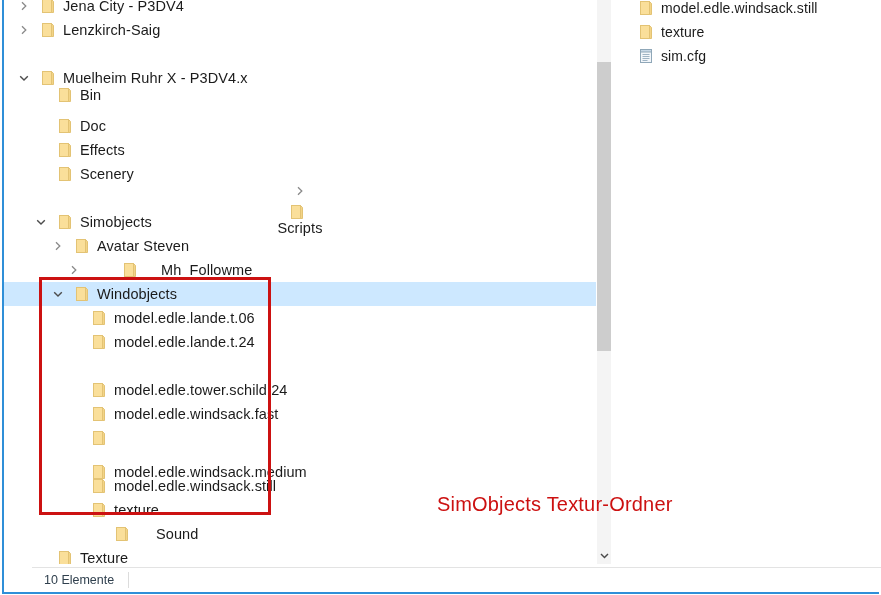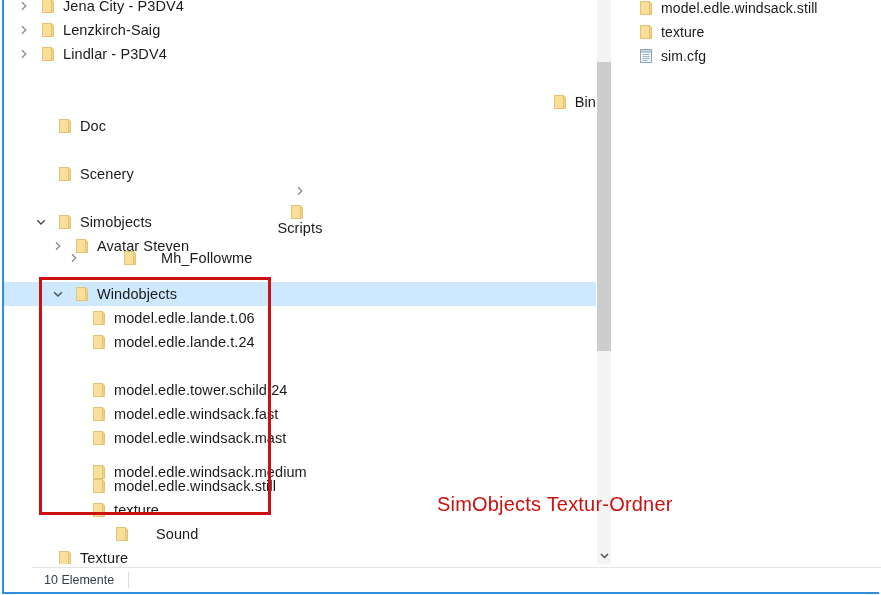--- a/index.html
+++ b/index.html
@@ -79,53 +79,63 @@
             <path d="M3 1.2 L6.8 5 L3 8.8" fill="none" stroke="#8a8a8a" stroke-width="1.3"></path>
           </svg>
         </div>
         <div style="width: 8px; flex: 0 0 8px;"></div>
         <div class="fld"><svg width="16" height="16" viewBox="0 0 16 16">
             <rect x="2.5" y="1.5" width="9" height="13" fill="#fadf9a" stroke="#e3c374" stroke-width="1"></rect>
             <path d="M11.5 1.5 L13.5 3.5 L13.5 14.5 L11.5 14.5 Z" fill="#f3d487" stroke="#e3c374" stroke-width="1"></path>
           </svg></div>
         <span class="label">Lenzkirch-Saig</span>
       </div>
-      <div class="row" style="top: 42px;">
+      <div class="row" style="top: 66px;">
         <div style="width: 12px; flex: 0 0 auto;"></div>
         <div class="chev">
           <svg width="10" height="10" viewBox="0 0 10 10">
-            <path d="M3 1.2 L6.8 5 L3 8.8" fill="none" stroke="#8a8a8a" stroke-width="1.3"></path>
-          </svg>
-        </div>
-        <div style="width: 8px; flex: 0 0 8px;"></div>
-        <div class="fld"><svg width="16" height="16" viewBox="0 0 16 16">
-            <rect x="2.5" y="1.5" width="9" height="13" fill="#fadf9a" stroke="#e3c374" stroke-width="1"></rect>
-            <path d="M11.5 1.5 L13.5 3.5 L13.5 14.5 L11.5 14.5 Z" fill="#f3d487" stroke="#e3c374" stroke-width="1"></path>
-          </svg></div>
-        <span class="label">Lindlar - P3DV4</span>
-      </div>
-      <div class="row" style="top: 90px; justify-content: flex-end;">
+            <path d="M1.2 3.2 L5 7 L8.8 3.2" fill="none" stroke="#4c4c4c" stroke-width="1.4"></path>
+          </svg>
+        </div>
+        <div style="width: 8px; flex: 0 0 8px;"></div>
+        <div class="fld"><svg width="16" height="16" viewBox="0 0 16 16">
+            <rect x="2.5" y="1.5" width="9" height="13" fill="#fadf9a" stroke="#e3c374" stroke-width="1"></rect>
+            <path d="M11.5 1.5 L13.5 3.5 L13.5 14.5 L11.5 14.5 Z" fill="#f3d487" stroke="#e3c374" stroke-width="1"></path>
+          </svg></div>
+        <span class="label">Muelheim Ruhr X - P3DV4.x</span>
+      </div>
+      <div class="row" style="top: 83px;">
         <div style="width: 29px; flex: 0 0 auto;"></div>
         <div class="chev"></div>
         <div style="width: 8px; flex: 0 0 8px;"></div>
         <div class="fld"><svg width="16" height="16" viewBox="0 0 16 16">
             <rect x="2.5" y="1.5" width="9" height="13" fill="#fadf9a" stroke="#e3c374" stroke-width="1"></rect>
             <path d="M11.5 1.5 L13.5 3.5 L13.5 14.5 L11.5 14.5 Z" fill="#f3d487" stroke="#e3c374" stroke-width="1"></path>
           </svg></div>
         <span class="label">Bin</span>
       </div>
       <div class="row" style="top: 114px;">
         <div style="width: 29px; flex: 0 0 auto;"></div>
         <div class="chev"></div>
         <div style="width: 8px; flex: 0 0 8px;"></div>
         <div class="fld"><svg width="16" height="16" viewBox="0 0 16 16">
             <rect x="2.5" y="1.5" width="9" height="13" fill="#fadf9a" stroke="#e3c374" stroke-width="1"></rect>
             <path d="M11.5 1.5 L13.5 3.5 L13.5 14.5 L11.5 14.5 Z" fill="#f3d487" stroke="#e3c374" stroke-width="1"></path>
           </svg></div>
         <span class="label">Doc</span>
+      </div>
+      <div class="row" style="top: 138px;">
+        <div style="width: 29px; flex: 0 0 auto;"></div>
+        <div class="chev"></div>
+        <div style="width: 8px; flex: 0 0 8px;"></div>
+        <div class="fld"><svg width="16" height="16" viewBox="0 0 16 16">
+            <rect x="2.5" y="1.5" width="9" height="13" fill="#fadf9a" stroke="#e3c374" stroke-width="1"></rect>
+            <path d="M11.5 1.5 L13.5 3.5 L13.5 14.5 L11.5 14.5 Z" fill="#f3d487" stroke="#e3c374" stroke-width="1"></path>
+          </svg></div>
+        <span class="label">Effects</span>
       </div>
       <div class="row" style="top: 162px;">
         <div style="width: 29px; flex: 0 0 auto;"></div>
         <div class="chev"></div>
         <div style="width: 8px; flex: 0 0 8px;"></div>
         <div class="fld"><svg width="16" height="16" viewBox="0 0 16 16">
             <rect x="2.5" y="1.5" width="9" height="13" fill="#fadf9a" stroke="#e3c374" stroke-width="1"></rect>
             <path d="M11.5 1.5 L13.5 3.5 L13.5 14.5 L11.5 14.5 Z" fill="#f3d487" stroke="#e3c374" stroke-width="1"></path>
           </svg></div>
         <span class="label">Scenery</span>
@@ -165,21 +175,21 @@
             <path d="M3 1.2 L6.8 5 L3 8.8" fill="none" stroke="#8a8a8a" stroke-width="1.3"></path>
           </svg>
         </div>
         <div style="width: 8px; flex: 0 0 8px;"></div>
         <div class="fld"><svg width="16" height="16" viewBox="0 0 16 16">
             <rect x="2.5" y="1.5" width="9" height="13" fill="#fadf9a" stroke="#e3c374" stroke-width="1"></rect>
             <path d="M11.5 1.5 L13.5 3.5 L13.5 14.5 L11.5 14.5 Z" fill="#f3d487" stroke="#e3c374" stroke-width="1"></path>
           </svg></div>
         <span class="label">Avatar Steven</span>
       </div>
-      <div class="row" style="top: 246px; gap: 16px;">
+      <div class="row" style="top: 258px; gap: 16px;">
         <div style="width: 46px; flex: 0 0 auto;"></div>
         <div class="chev">
           <svg width="10" height="10" viewBox="0 0 10 10">
             <path d="M3 1.2 L6.8 5 L3 8.8" fill="none" stroke="#8a8a8a" stroke-width="1.3"></path>
           </svg>
         </div>
         <div style="width: 8px; flex: 0 0 8px;"></div>
         <div class="fld"><svg width="16" height="16" viewBox="0 0 16 16">
             <rect x="2.5" y="1.5" width="9" height="13" fill="#fadf9a" stroke="#e3c374" stroke-width="1"></rect>
             <path d="M11.5 1.5 L13.5 3.5 L13.5 14.5 L11.5 14.5 Z" fill="#f3d487" stroke="#e3c374" stroke-width="1"></path>
@@ -241,21 +251,20 @@
         <span class="label">model.edle.windsack.fast</span>
       </div>
       <div class="row" style="top: 426px;">
         <div style="width: 63px; flex: 0 0 auto;"></div>
         <div class="chev"></div>
         <div style="width: 8px; flex: 0 0 8px;"></div>
         <div class="fld"><svg width="16" height="16" viewBox="0 0 16 16">
             <rect x="2.5" y="1.5" width="9" height="13" fill="#fadf9a" stroke="#e3c374" stroke-width="1"></rect>
             <path d="M11.5 1.5 L13.5 3.5 L13.5 14.5 L11.5 14.5 Z" fill="#f3d487" stroke="#e3c374" stroke-width="1"></path>
           </svg></div>
-        <span class="label">model.edle.windsack.mast</span>
       </div>
       <div class="row" style="top: 460px;">
         <div style="width: 63px; flex: 0 0 auto;"></div>
         <div class="chev"></div>
         <div style="width: 8px; flex: 0 0 8px;"></div>
         <div class="fld"><svg width="16" height="16" viewBox="0 0 16 16">
             <rect x="2.5" y="1.5" width="9" height="13" fill="#fadf9a" stroke="#e3c374" stroke-width="1"></rect>
             <path d="M11.5 1.5 L13.5 3.5 L13.5 14.5 L11.5 14.5 Z" fill="#f3d487" stroke="#e3c374" stroke-width="1"></path>
           </svg></div>
         <span class="label">model.edle.windsack.medium</span>

